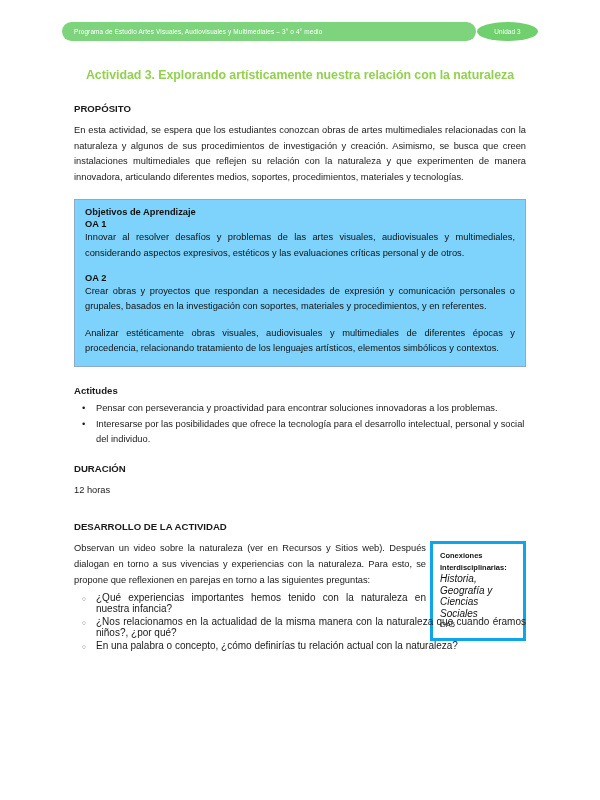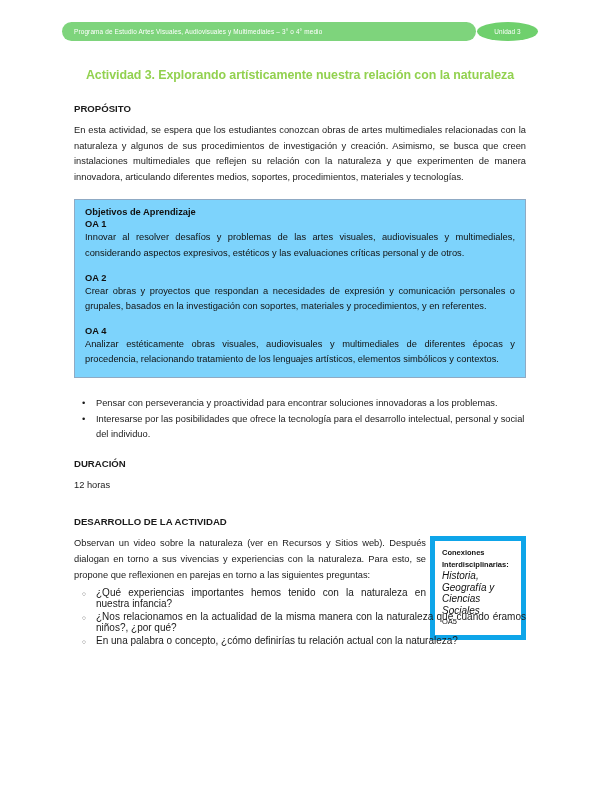--- a/index.html
+++ b/index.html
@@ -169,21 +169,21 @@
     line-height: 15.6px;
     color: #1a1a1a;
     text-align: justify;
     margin-bottom: 4px;
   }
   .conexiones-box {
     position: absolute;
     right: 0;
     top: 0;
     width: 96px;
-    border: 5px solid #0ea5e9;
+    border: 3px solid #0ea5e9;
     padding: 6px 7px 7px 7px;
     background: #ffffff;
   }
   .cx-title {
     font-size: 7.5px;
     font-weight: bold;
     color: #111111;
     line-height: 11.5px;
   }
   .cx-sub {
@@ -273,25 +273,25 @@
         <div class="oa-code">OA 1</div>
         <div class="oa-text">Innovar al resolver desafíos y problemas de las artes visuales, audiovisuales y multimediales, considerando aspectos expresivos, estéticos y las evaluaciones críticas personal y de otros.</div>
       </div>
 
       <div class="oa-group">
         <div class="oa-code">OA 2</div>
         <div class="oa-text">Crear obras y proyectos que respondan a necesidades de expresión y comunicación personales o grupales, basados en la investigación con soportes, materiales y procedimientos, y en referentes.</div>
       </div>
 
       <div class="oa-group">
-        <div class="oa-code">OA 4</div>
         <div class="oa-text">Analizar estéticamente obras visuales, audiovisuales y multimediales de diferentes épocas y procedencia, relacionando tratamiento de los lenguajes artísticos, elementos simbólicos y contextos.</div>
       </div>
     </div>
 
+    <div class="sub-heading">Actitudes</div>
     <ul class="att-list">
       <li>Pensar con perseverancia y proactividad para encontrar soluciones innovadoras a los problemas.</li>
       <li>Interesarse por las posibilidades que ofrece la tecnología para el desarrollo intelectual, personal y social del individuo.</li>
     </ul>
 
     <div class="section-heading">DURACIÓN</div>
     <div class="plain-line">12 horas</div>
 
     <div class="spacer-sm"></div>
 

